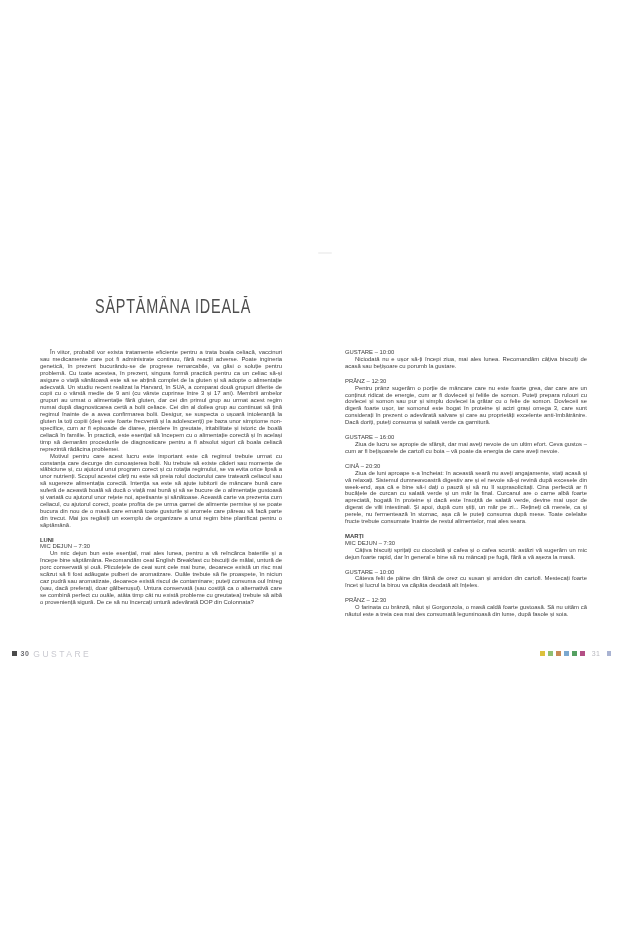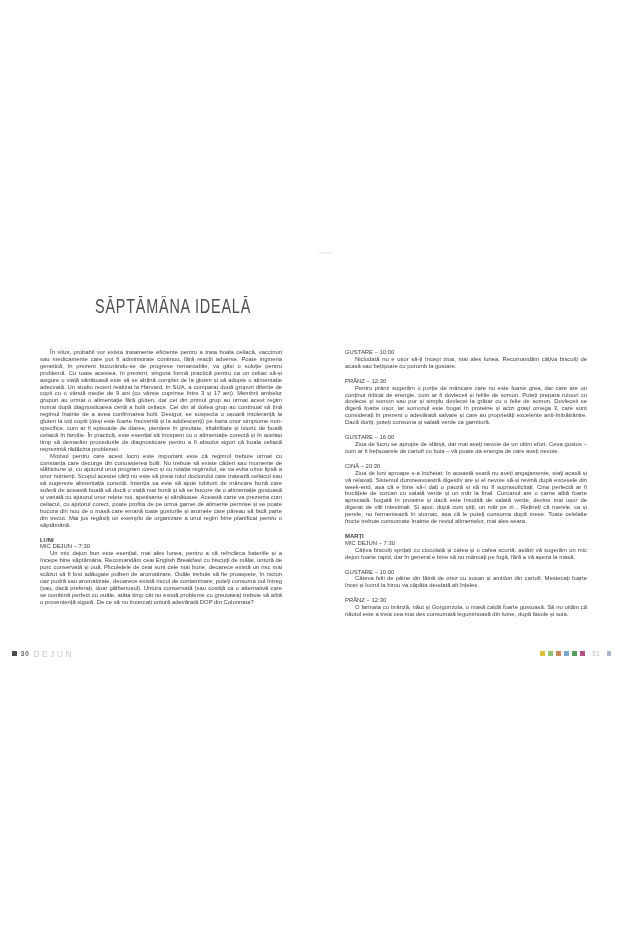--- a/index.html
+++ b/index.html
@@ -82,21 +82,21 @@
       <div class="blk para">Câțiva biscuiți sprițați cu ciocolată și cafea și o cafea scurtă: astăzi vă sugerăm un mic dejun foarte rapid, dar în general e bine să nu mâncați pe fugă, fără a vă așeza la masă.</div>
       <div class="blk heading gap">GUSTARE – 10:00</div>
       <div class="blk para">Câteva felii de pâine din făină de orez cu susan și amidon din cartofi. Mestecați foarte încet și lucrul la birou va căpăta deodată alt înțeles.</div>
       <div class="blk heading gap">PRÂNZ – 12:30</div>
       <div class="blk para">O farinata cu brânză, năut și Gorgonzola, o masă caldă foarte gustoasă. Să nu uităm că năutul este a treia cea mai des consumată leguminoasă din lume, după fasole și soia.</div>
     </div>
 
   <div class="footer footer-left">
     <span class="sq" style="background: rgb(74, 74, 74);"></span>
     <span class="page-num page-num-left">30</span>
-    <span class="section-label">DEJUN</span>
+    <span class="section-label">GUSTARE</span>
   </div>
 
   <div class="footer footer-right">
     <span class="swatch-row">
         <span class="sq" style="background: rgb(220, 193, 60);"></span>
         <span class="sq" style="background: rgb(143, 191, 114);"></span>
         <span class="sq" style="background: rgb(201, 138, 85);"></span>
         <span class="sq" style="background: rgb(123, 168, 207);"></span>
         <span class="sq" style="background: rgb(85, 160, 97);"></span>
         <span class="sq" style="background: rgb(180, 79, 133);"></span>

